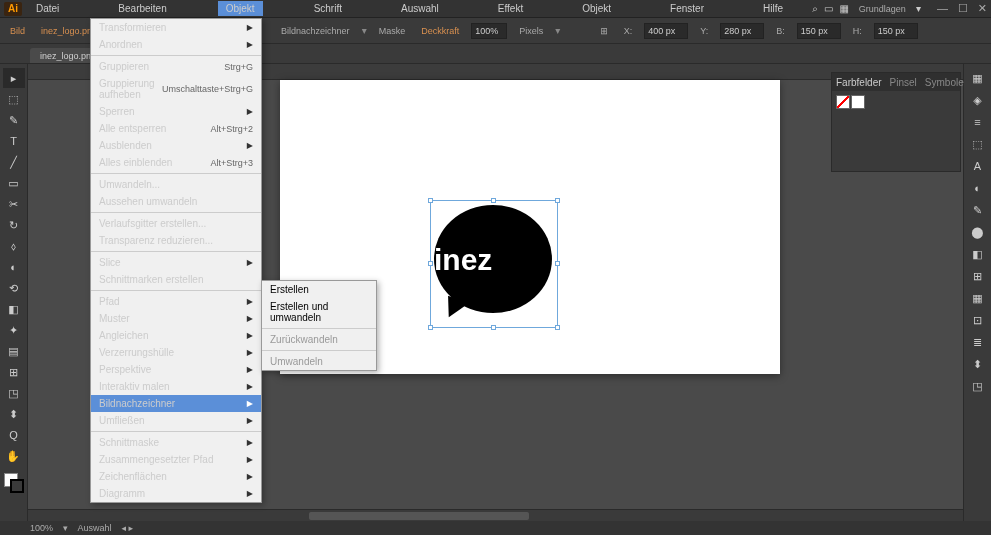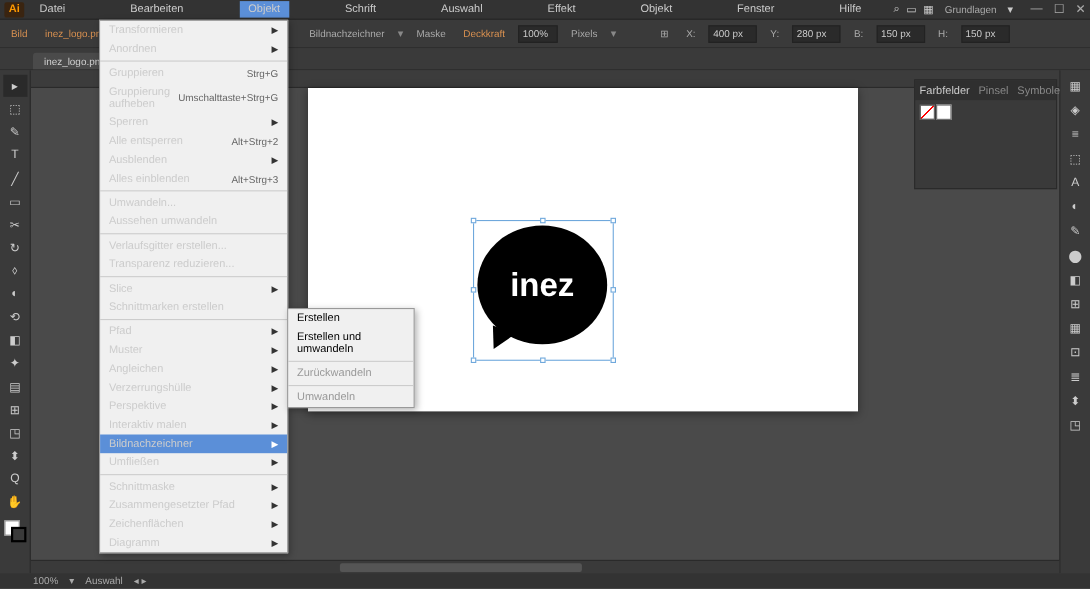--- a/index.html
+++ b/index.html
@@ -28,21 +28,21 @@
 .stroke-sw{width:14px;height:14px;background:#3a3a3a;border:2px solid #000;position:absolute;bottom:0;right:0}
 .canvas{position:absolute;top:80px;left:280px;width:500px;height:294px;background:#fff;box-shadow:0 2px 8px rgba(0,0,0,.4)}
 .sel-box{position:absolute;top:200px;left:430px;width:128px;height:128px;border:1px solid #6fa8dc}
 .sel-handle{position:absolute;width:5px;height:5px;background:#fff;border:1px solid #6fa8dc}
 .h-tl{top:-3px;left:-3px}.h-tr{top:-3px;right:-3px}.h-bl{bottom:-3px;left:-3px}.h-br{bottom:-3px;right:-3px}
 .h-tm{top:-3px;left:50%;margin-left:-3px}.h-bm{bottom:-3px;left:50%;margin-left:-3px}
 .h-ml{left:-3px;top:50%;margin-top:-3px}.h-mr{right:-3px;top:50%;margin-top:-3px}
 .logo{position:absolute;top:205px;left:434px;width:120px;height:120px}
 .bubble{width:118px;height:108px;background:#000;border-radius:50%;position:relative}
 .bubble::after{content:"";position:absolute;bottom:-6px;left:10px;width:0;height:0;border-top:20px solid #000;border-left:8px solid transparent;border-right:14px solid transparent;transform:rotate(20deg)}
-.logo-text{position:absolute;top:38px;left:0;width:118px;text-align:center;color:#fff;font-size:30px;font-weight:bold;font-family:Arial;letter-spacing:0}
+.logo-text{position:absolute;top:38px;left:0;width:118px;color:#fff;font-size:30px;font-weight:bold;font-family:Arial;letter-spacing:0}
 .dropdown{position:absolute;top:18px;left:90px;width:172px;background:#f0f0f0;border:1px solid #999;box-shadow:2px 2px 6px rgba(0,0,0,.3);z-index:100}
 .dd-item{padding:3px 8px;color:#000;font-size:10px;display:flex;justify-content:space-between;align-items:center;position:relative}
 .dd-item.disabled{color:#999}
 .dd-item.highlight{background:#5b8fd8;color:#fff}
 .dd-item .shortcut{color:#666;font-size:9px}
 .dd-sep{height:1px;background:#ccc;margin:2px 0}
 .dd-arrow{font-size:8px;color:#333}
 .dd-item.highlight .dd-arrow{color:#fff}
 .submenu{position:absolute;top:280px;left:261px;width:116px;background:#f0f0f0;border:1px solid #999;box-shadow:2px 2px 6px rgba(0,0,0,.3);z-index:101}
 .panel{position:absolute;top:72px;right:30px;width:130px;height:100px;background:#3a3a3a;border:1px solid #2a2a2a}

